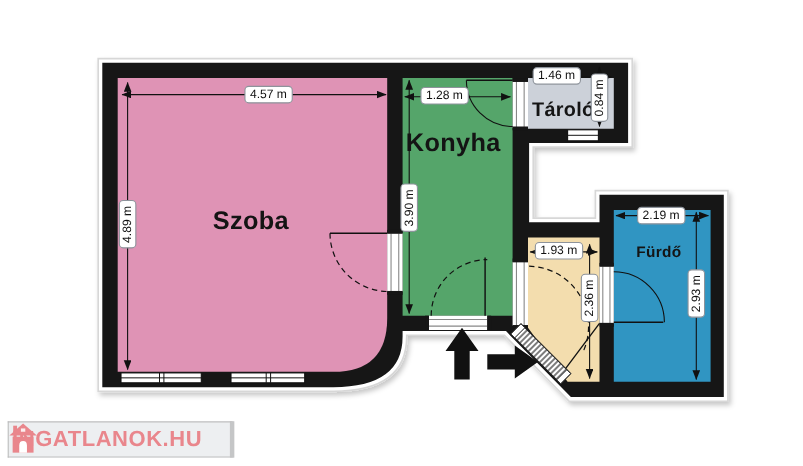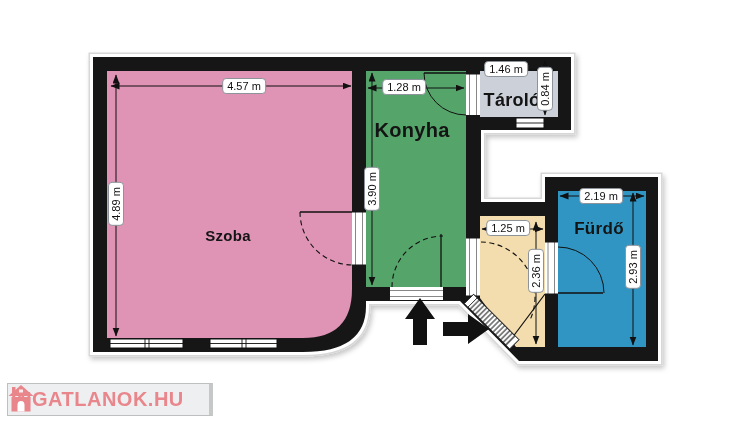--- a/index.html
+++ b/index.html
@@ -11,24 +11,24 @@
   .lbl{
     position:absolute;transform:translate(-50%,-50%);
     background:#fff;border:1px solid #8d939b;border-radius:4px;
     padding:0 4px;font-size:11px;line-height:14px;color:#111;white-space:nowrap;
   }
   .lbl.rot{transform:translate(-50%,-50%) rotate(-90deg);}
   .room-name{
     position:absolute;transform:translate(-50%,-50%);
     font-weight:bold;color:#141414;white-space:nowrap;letter-spacing:.3px;
   }
-  .rn-szoba{font-size:15px;margin-top:34px;}
-  .rn-konyha{font-size:20px;}
+  .rn-szoba{font-size:23px;}
+  .rn-konyha{font-size:23px;}
   .rn-tarolo{font-size:18px;}
-  .rn-furdo{font-size:17px;}
+  .rn-furdo{font-size:14px;}
   .wm{
     position:absolute;left:7px;top:383px;width:206px;height:33px;
     background:rgba(216,219,223,.45);
     border:1px solid rgba(175,175,175,.75);
     border-right:4px solid rgba(165,165,165,.55);
     display:flex;align-items:center;gap:4px;padding-left:3px;box-sizing:border-box;
   }
   .wm-text{color:#e9868c;font-weight:bold;font-size:20px;letter-spacing:.5px;white-space:nowrap;}
 </style>
 </head>
@@ -162,21 +162,21 @@
   <div class="room-name rn-konyha" style="left:412px;top:130px">Konyha</div>
   <div class="room-name rn-tarolo" style="left:512px;top:100px">Tároló</div>
   <div class="room-name rn-furdo" style="left:599px;top:229px">Fürdő</div>
 
   <div class="lbl" style="left:244px;top:86px">4.57 m</div>
   <div class="lbl rot" style="left:116px;top:204px">4.89 m</div>
   <div class="lbl" style="left:404px;top:87px">1.28 m</div>
   <div class="lbl rot" style="left:372px;top:189px">3.90 m</div>
   <div class="lbl" style="left:506px;top:69px">1.46 m</div>
   <div class="lbl rot" style="left:545px;top:89px">0.84 m</div>
-  <div class="lbl" style="left:508px;top:228px">1.25 m</div>
+  <div class="lbl" style="left:508px;top:228px">1.93 m</div>
   <div class="lbl rot" style="left:536px;top:271px">2.36 m</div>
   <div class="lbl" style="left:601px;top:196px">2.19 m</div>
   <div class="lbl rot" style="left:633px;top:267px">2.93 m</div>
 
   <div class="wm">
     <svg width="26" height="28" viewBox="0 0 26 28">
       <rect x="4" y="3" width="3.5" height="6" fill="#e9868c"></rect>
       <polygon points="13,1 25.5,12 0.5,12" fill="#e9868c"></polygon>
       <rect x="3.5" y="13" width="19" height="14.5" fill="#e9868c"></rect>
       <path d="M9.5,27.5 V21 Q9.5,17 13,17 Q16.5,17 16.5,21 V27.5 Z" fill="#ffffff"></path>

